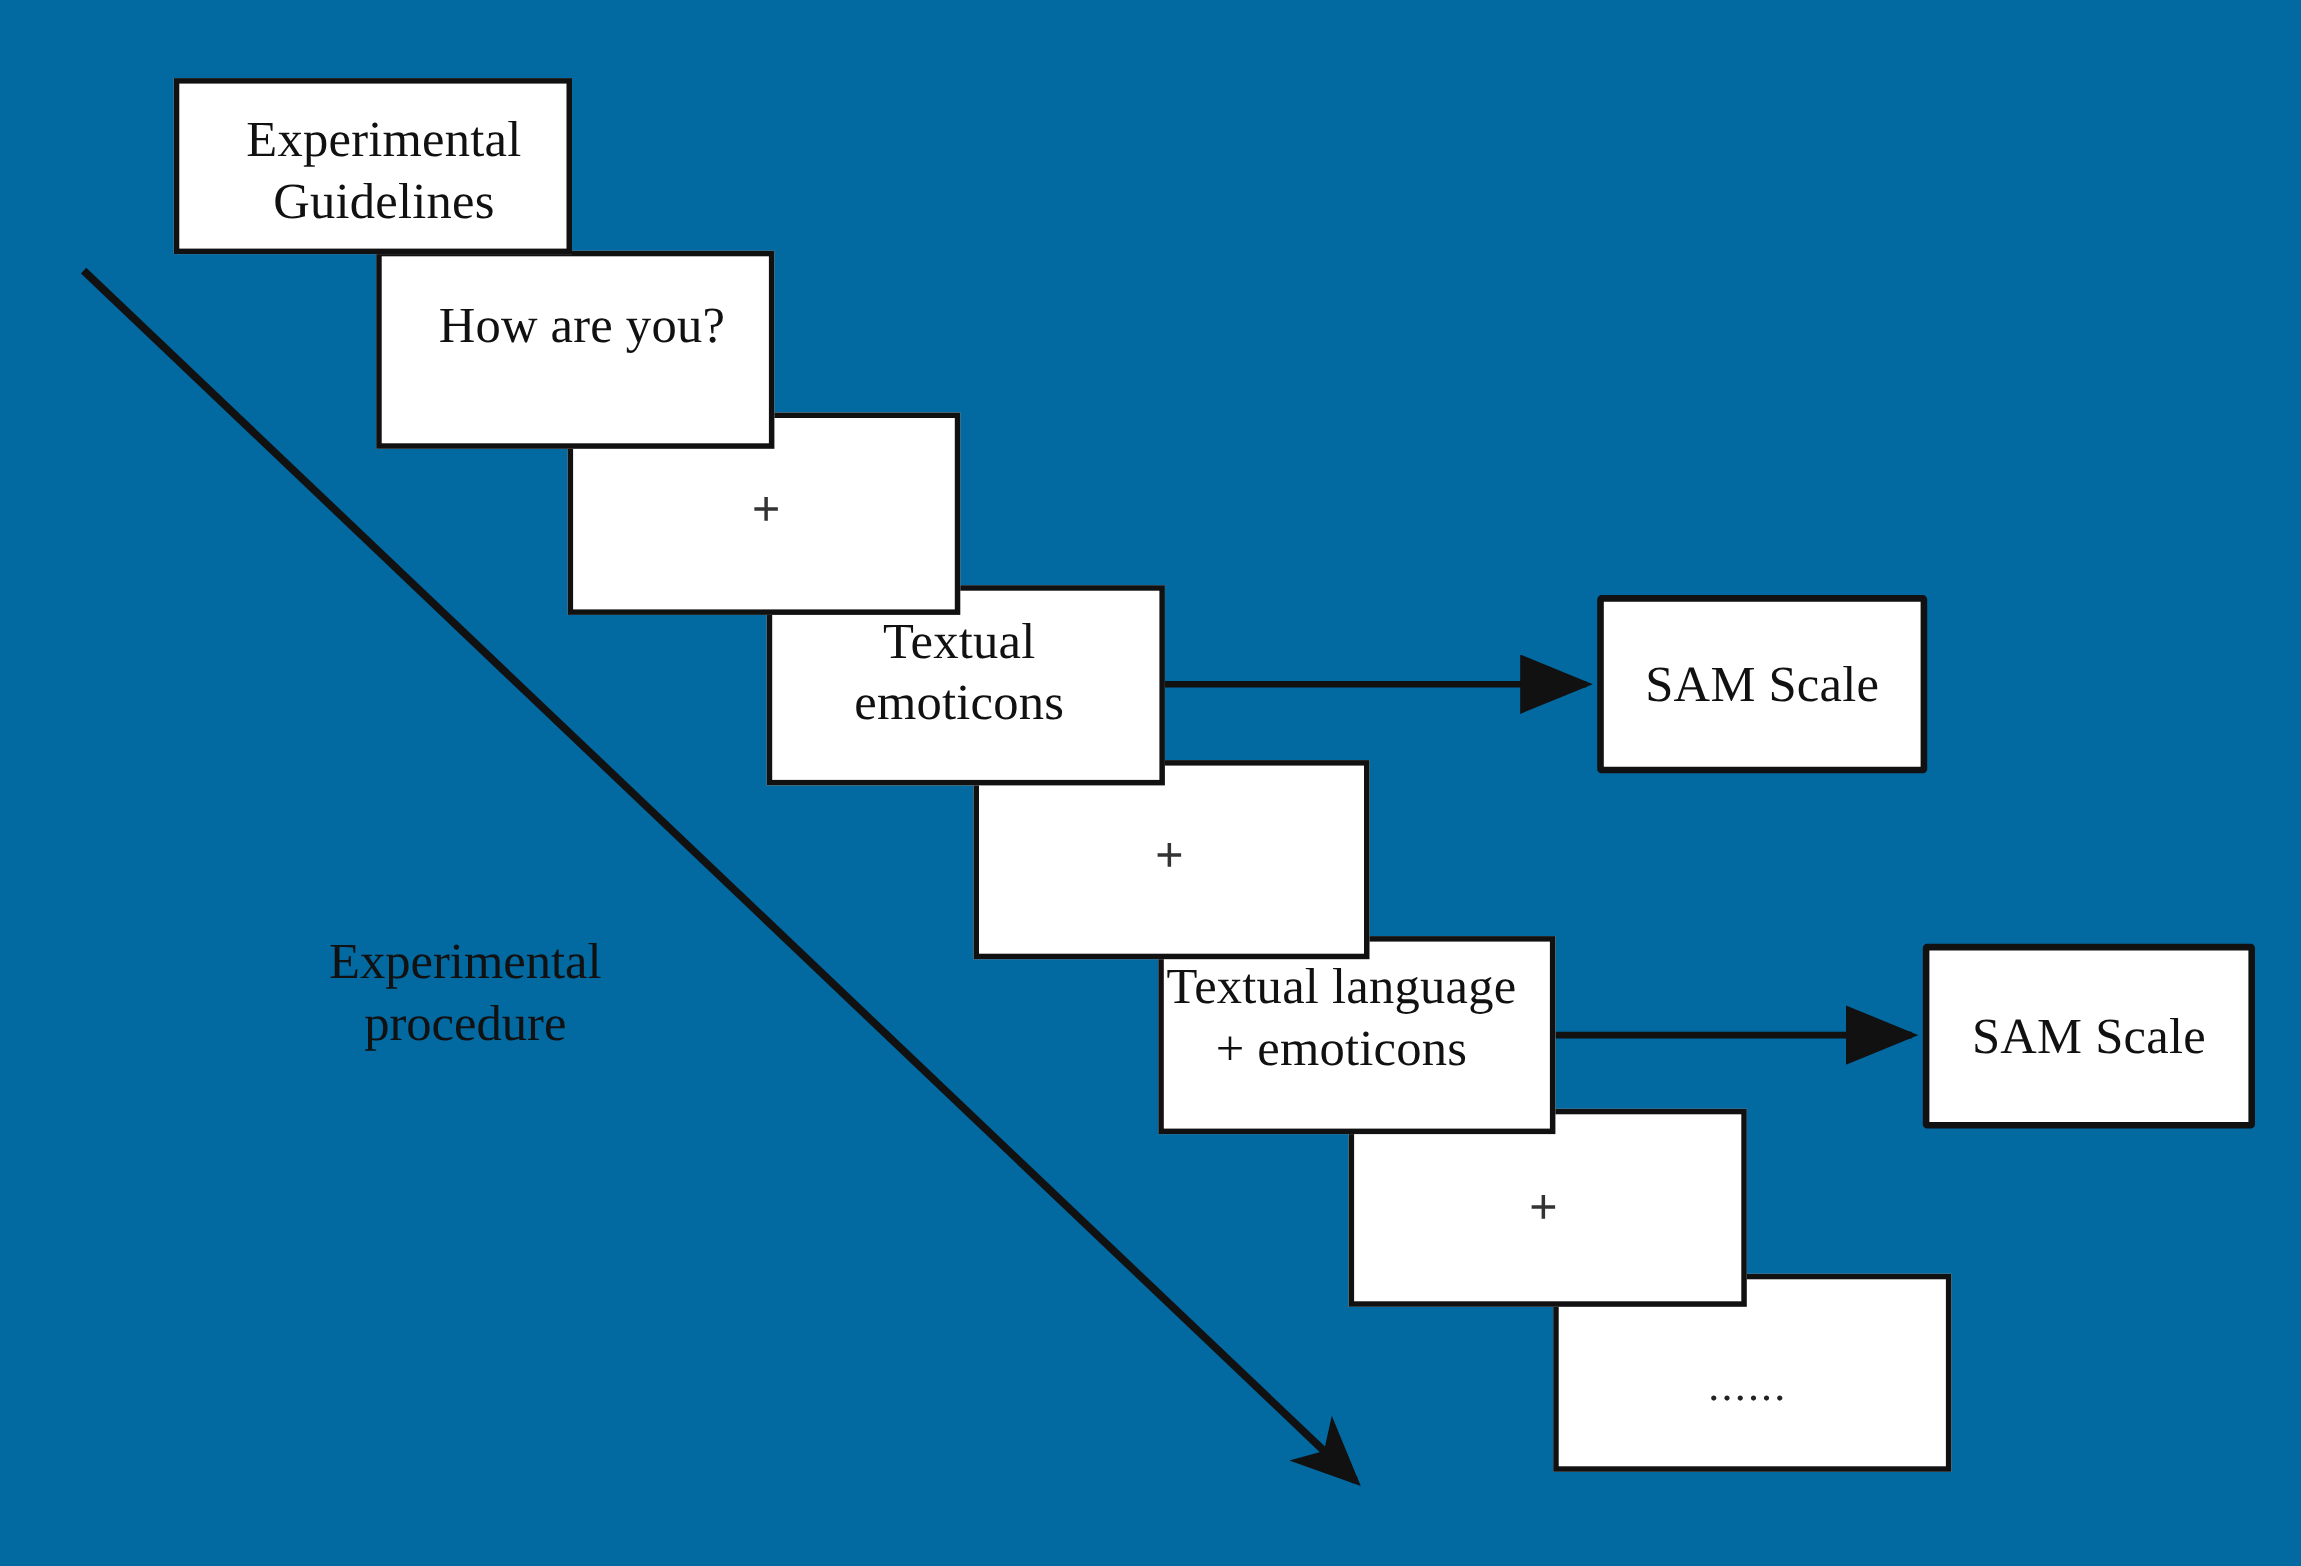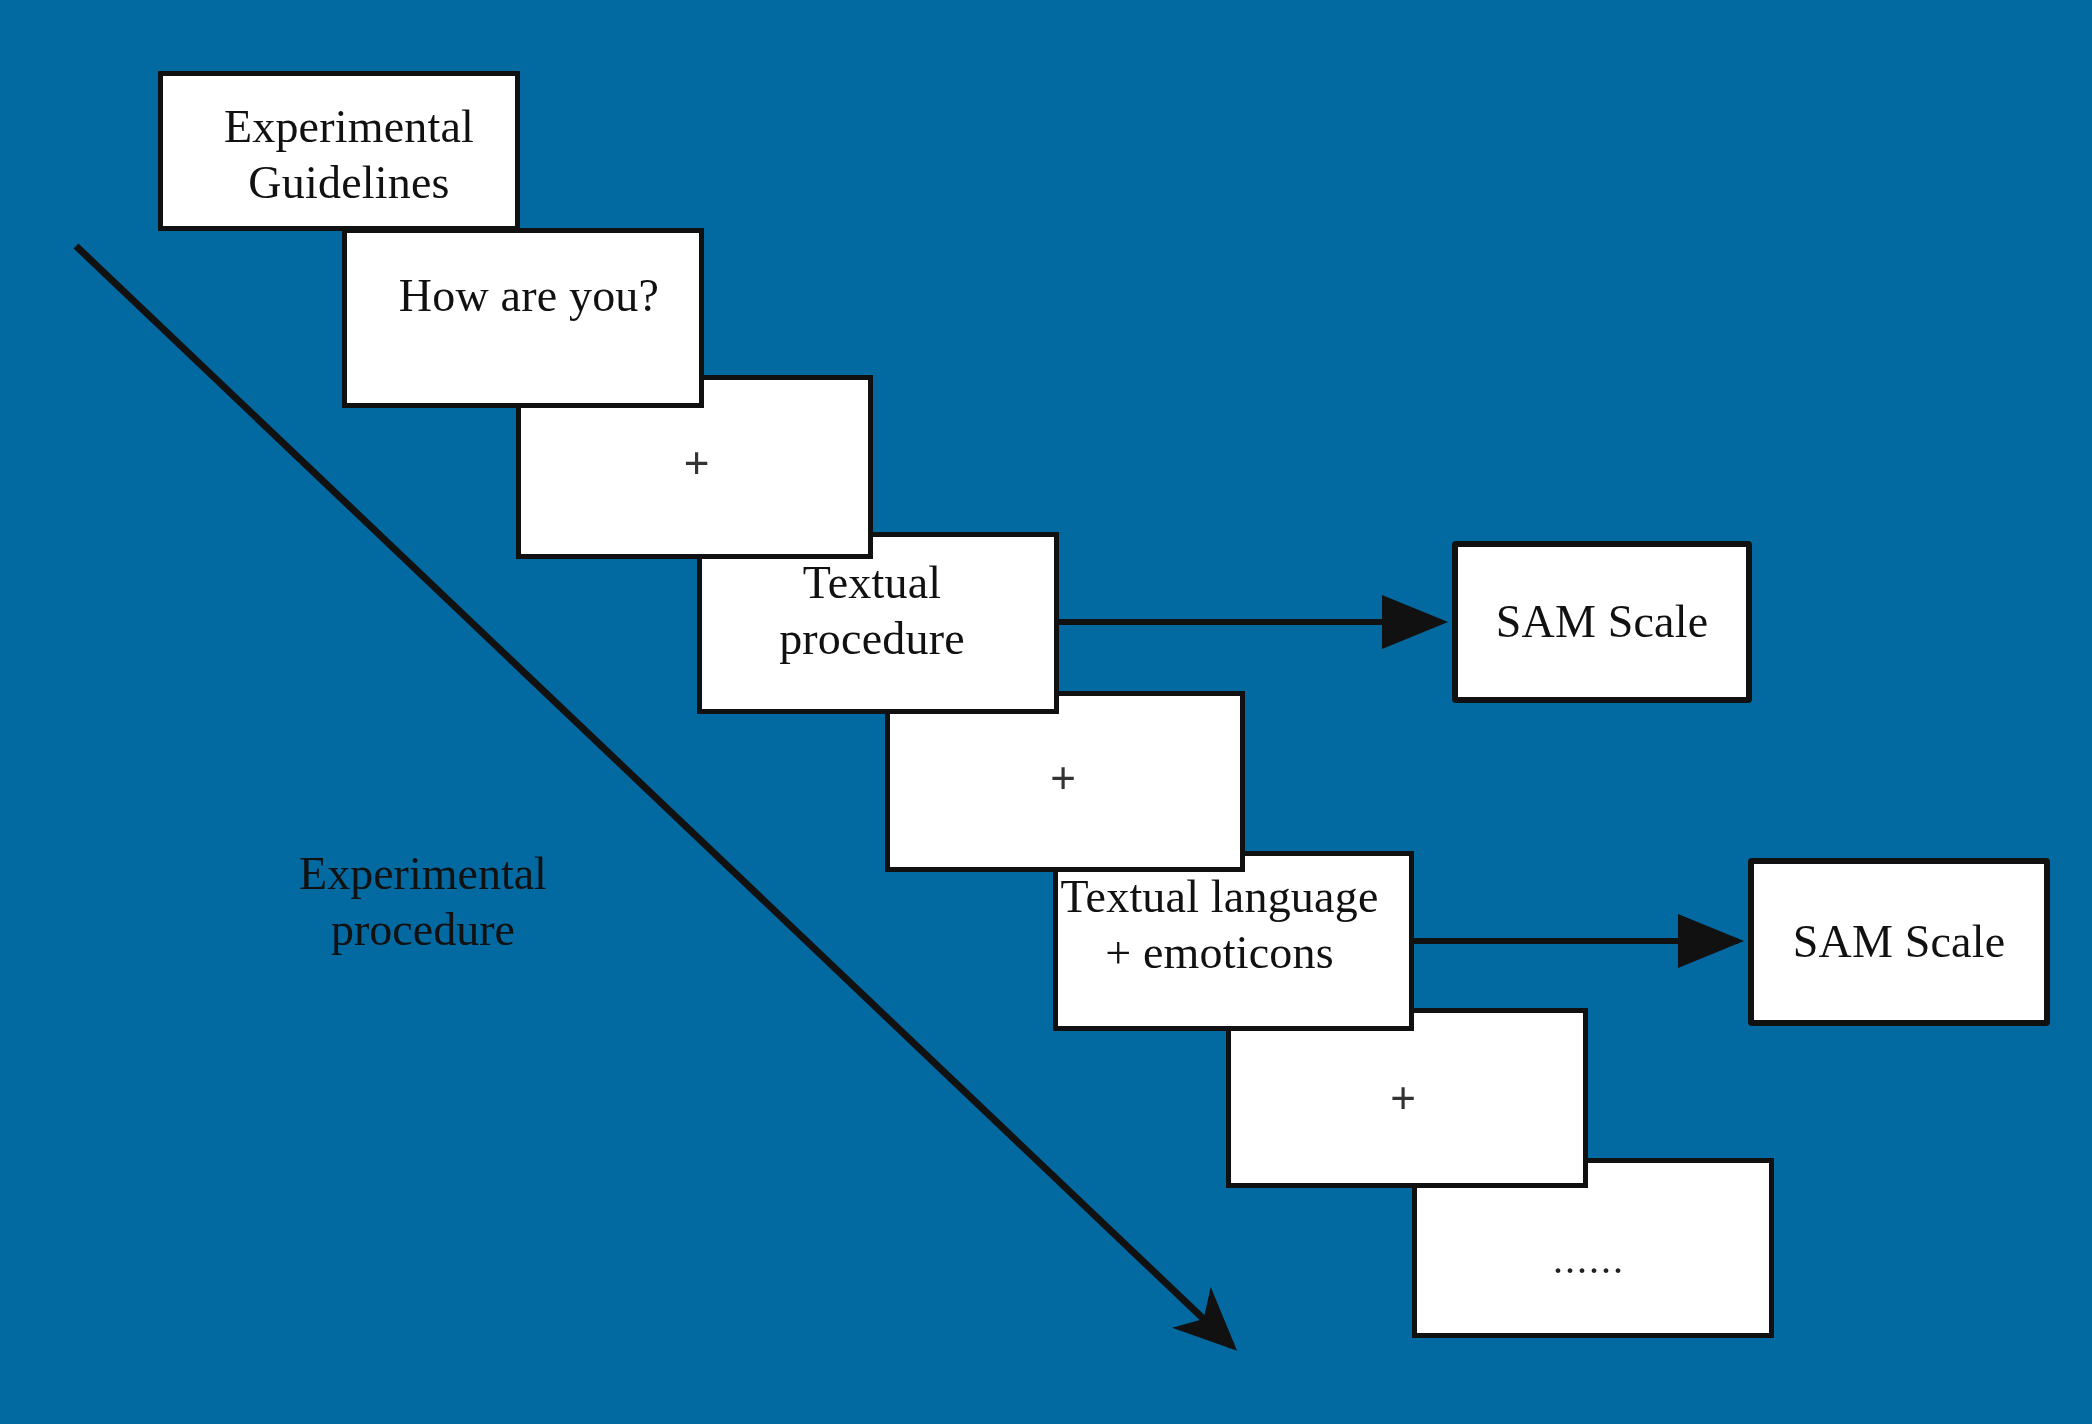--- a/index.html
+++ b/index.html
@@ -122,21 +122,21 @@
   <div class="frame-box" id="box-greeting" style="z-index:17;">
     <span class="frame-label">How are you?</span>
   </div>
 
   <div class="frame-box" id="box-fixation-1" style="z-index:16;">
     <span class="fixation">+</span>
   </div>
 
   <div class="frame-box" id="box-text-lang" style="z-index:15;">
     <span class="frame-label">Textual
-procedure</span>
+emoticons</span>
   </div>
 
   <div class="frame-box" id="box-fixation-2" style="z-index:14;">
     <span class="fixation">+</span>
   </div>
 
   <div class="frame-box" id="box-text-emoji" style="z-index:13;">
     <span class="frame-label">Textual language
 + emoticons</span>
   </div>

